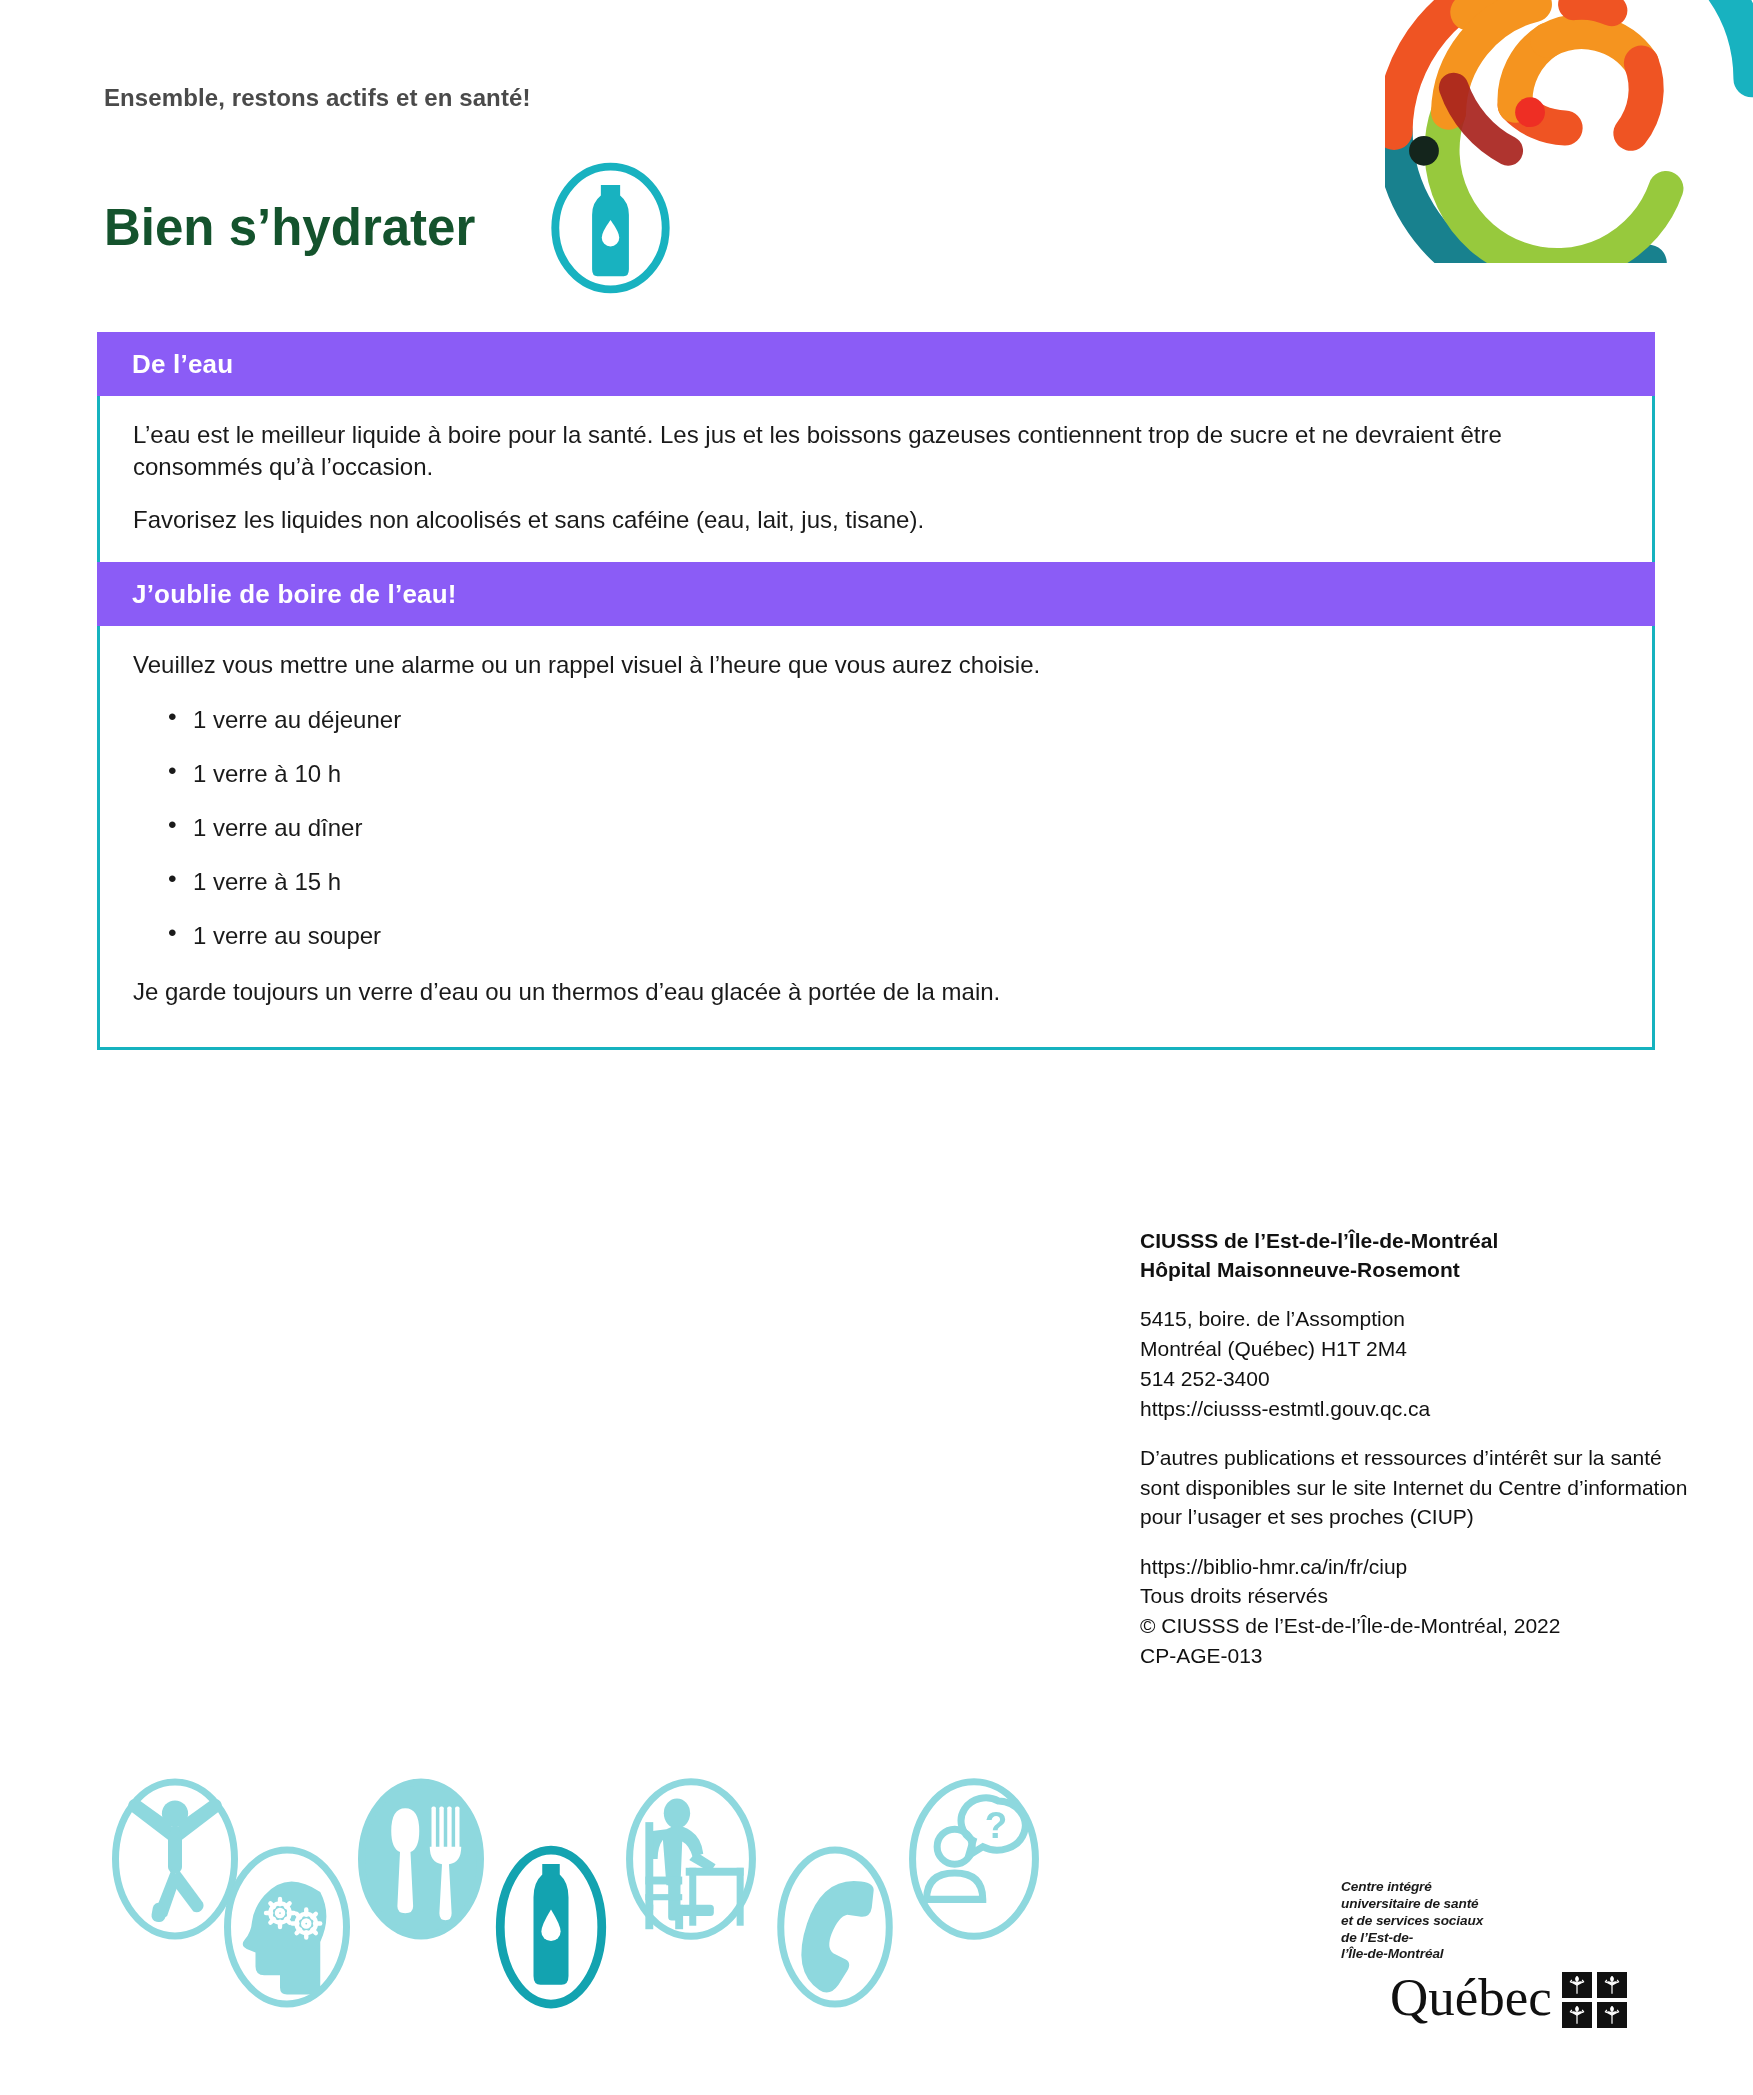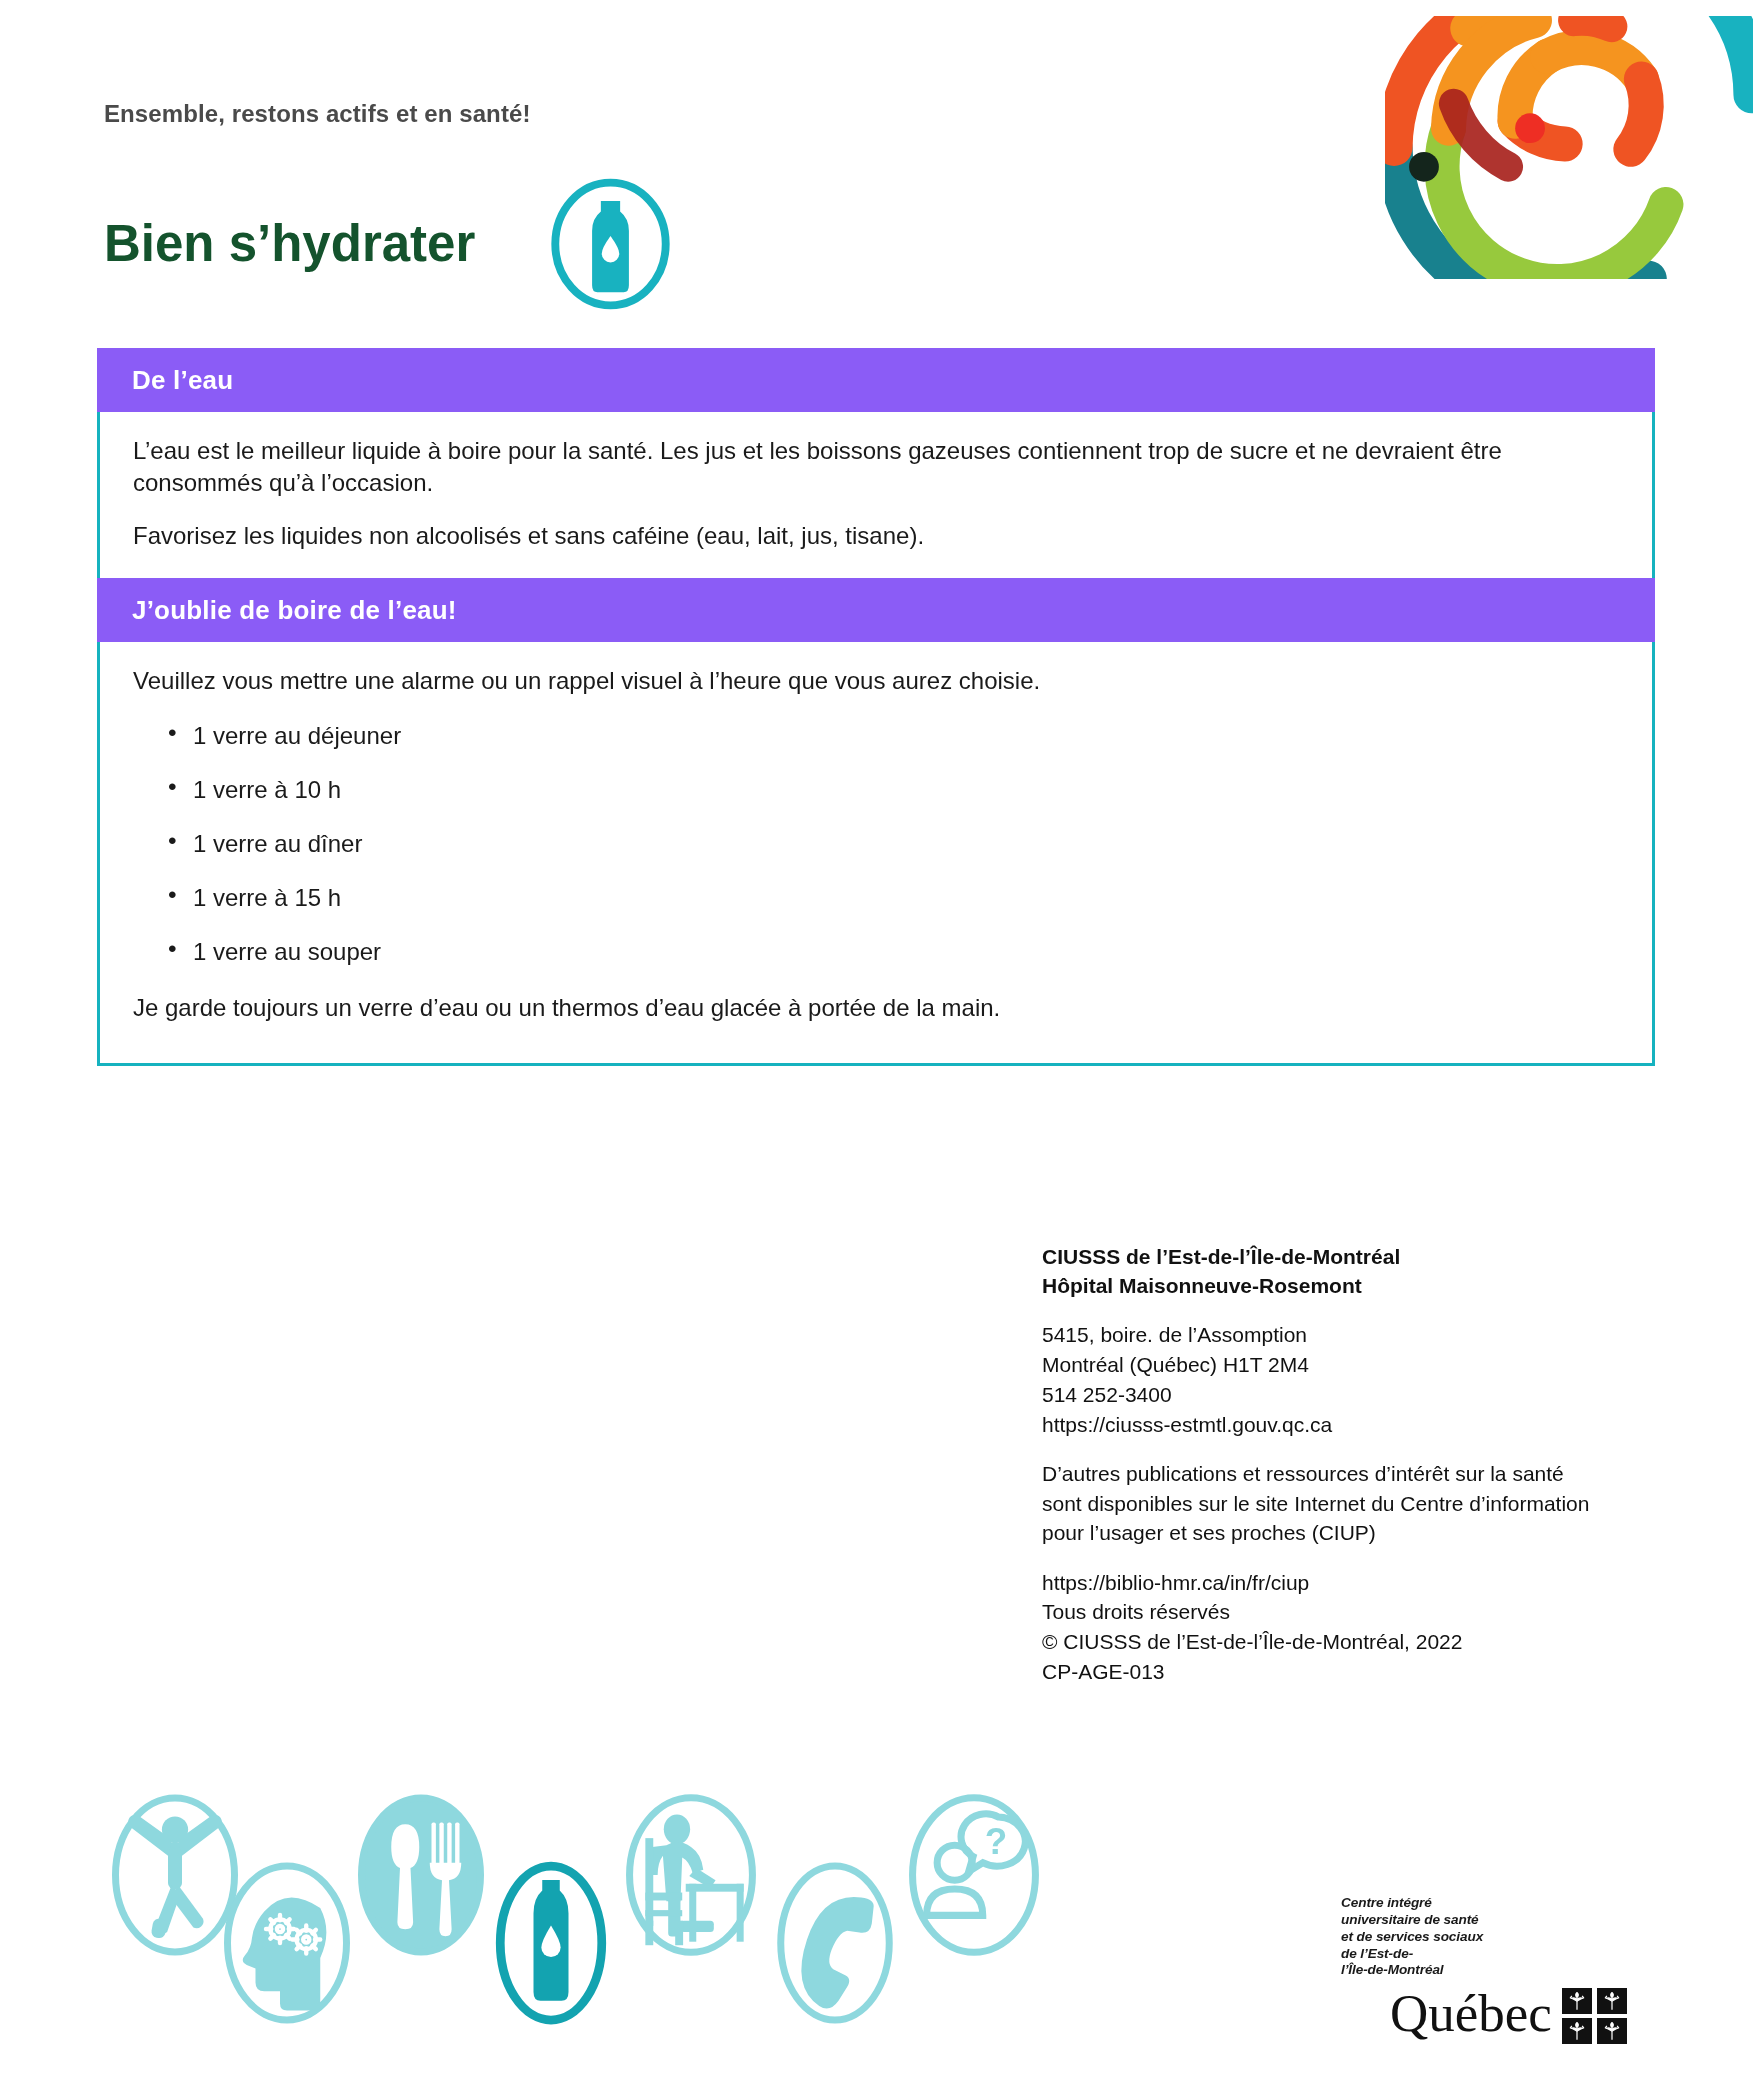--- a/index.html
+++ b/index.html
@@ -3,21 +3,21 @@
 <meta charset="utf-8">
 <style>
   * { box-sizing: border-box; margin: 0; padding: 0; }
   html, body {
     width: 1754px;
     height: 2095px;
     background: #ffffff;
     font-family: "Liberation Sans", sans-serif;
     overflow: hidden;
   }
-  .page { position: relative; width: 1754px; height: 1569px; background: #fff; margin-top: 16px; }
+  .page { position: relative; width: 1754px; height: 1569px; background: #fff; }
 
   
   .tagline {
     position: absolute; left: 104px; top: 84px;
     font-size: 24px; font-weight: bold; color: #4a4a4a;
     letter-spacing: 0.1px;
   }
   .title-row {
     position: absolute; left: 104px; top: 162px;
     display: flex; align-items: center; gap: 54px;
@@ -62,21 +62,21 @@
     margin: 0 0 26px 0; padding-left: 60px; position: relative;
   }
   .routine-list li:last-child { margin-bottom: 26px; }
   .routine-list li::before {
     content: "•"; position: absolute; left: 35px; top: -2.6px;
     font-size: 24.6px; color: #1a1a1a;
   }
 
   
   .contact {
-    position: absolute; left: 1042px; top: 1227px; width: 562px;
+    position: absolute; left: 1140px; top: 1227px; width: 562px;
   }
   .contact .org { font-size: 21px; font-weight: bold; color: #111; line-height: 1.38; }
   .contact .blk { font-size: 21px; color: #111; line-height: 1.42; margin-top: 19.3px; }
   .contact .blk div { white-space: nowrap; }
   .contact .blk.wrap div { white-space: normal; }
 
   
   .icon-strip {
     position: absolute; left: 105px; top: 1771px;
     width: 1053px; height: 281px;

